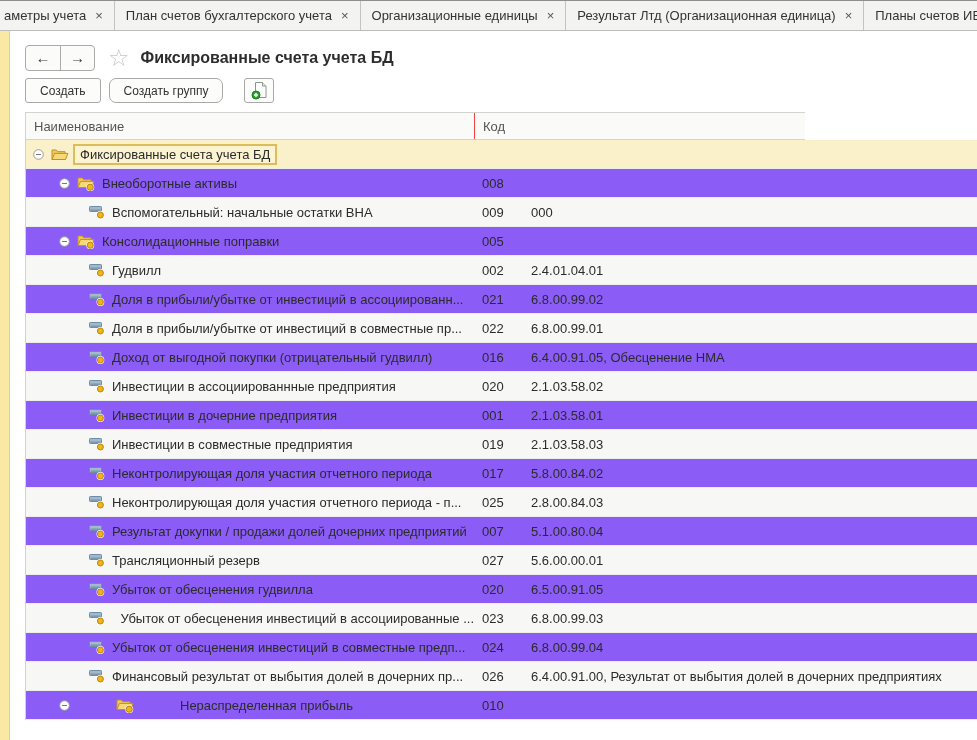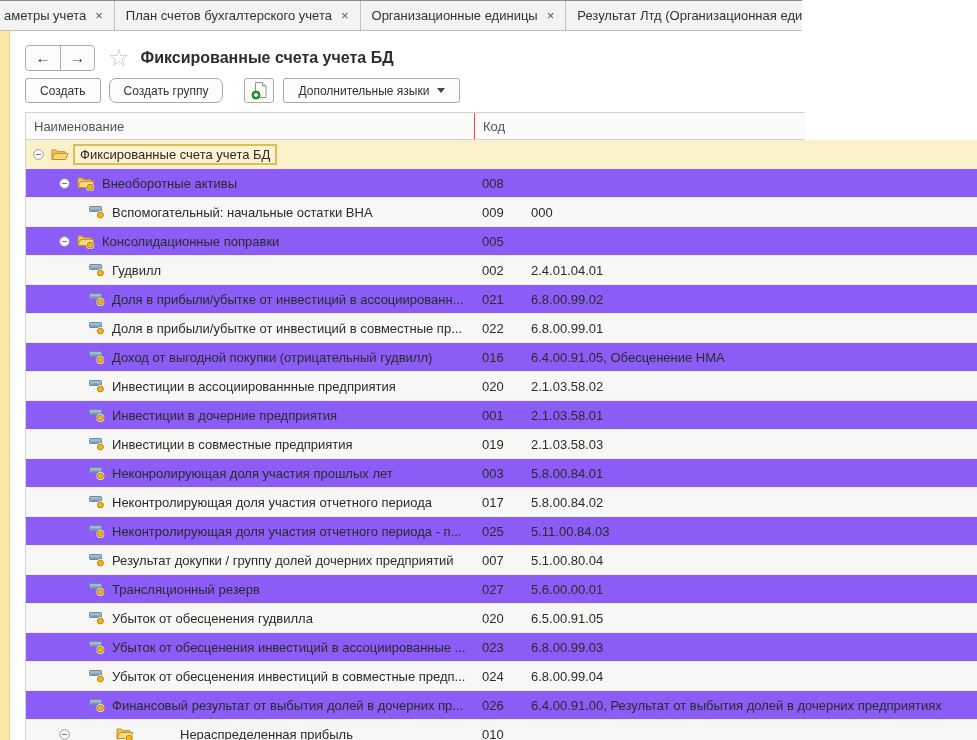--- a/index.html
+++ b/index.html
@@ -4,21 +4,21 @@
 <style>
   * { margin:0; padding:0; box-sizing:border-box; }
   html,body { width:977px; height:740px; }
   body {
     position:relative; overflow:hidden; background:#fff;
     font-family:"Liberation Sans", sans-serif; color:#2b2b2b;
   }
 
   
   .tabbar {
-    position:absolute; top:0; left:0; width:802px; height:31px;
+    position:absolute; top:0; left:0; width:977px; height:31px;
     background:#ececea; border-top:1px solid #8e8e8e; border-bottom:1px solid #bdbdba;
     display:flex; overflow:hidden;
   }
   .tab {
     display:flex; align-items:center; padding:0 11px;
     background:#f3f3f1; border-right:1px solid #c3c3c0;
     font-size:13px; color:#333; white-space:nowrap; cursor:default;
   }
   .tab:first-child { padding-left:4px; }
   .tab .x { margin-left:9px; color:#555; font-size:13px; line-height:13px; }
@@ -130,24 +130,20 @@
   <button class="btn grp">Создать группу</button>
   <button class="btn iconbtn">
     <svg width="17" height="19" viewBox="0 0 17 19">
       <path d="M4.5 1.5 h7 l3.5 3.5 v11.5 h-10.5 z" fill="#fefefe" stroke="#8a9a8a"></path>
       <path d="M11.5 1.5 v3.5 h3.5" fill="#e4eee4" stroke="#8a9a8a"></path>
       <circle cx="5" cy="14" r="4" fill="#2ea02e" stroke="#1d7e1d"></circle>
       <line x1="3" y1="14" x2="7" y2="14" stroke="#fff" stroke-width="1.4"></line>
       <line x1="5" y1="12" x2="5" y2="16" stroke="#fff" stroke-width="1.4"></line>
     </svg>
   </button>
-  <button class="btn">
-    <span>Дополнительные языки</span>
-    <span class="chev"></span>
-  </button>
 </div>
 
 <div class="thead">
   <div class="h-name">Наименование</div>
   <div class="h-code">Код</div>
 </div>
 
 <div class="rows" id="rows">
   <div class="row selected">
     <div class="cell c-name" style="padding-left: 7px;">
@@ -320,34 +316,20 @@
     <rect x="1.5" y="4.4" width="10" height="1.6" fill="#7d9ab4"></rect>
     <circle cx="11.4" cy="10" r="3.9" fill="#fff"></circle>
     <circle cx="11.4" cy="10" r="3" fill="#f0b41e" stroke="#b8860b" stroke-width="1"></circle>
   </svg>
 <span class="nm">Инвестиции в совместные предприятия</span>
     </div>
     <div class="cell c-code">019</div>
     <div class="cell c-extra">2.1.03.58.03</div>
   </div>
 
-  <div class="row">
-    <div class="cell c-name" style="padding-left: 63px;">
-
-  <svg class="tree-ico" width="16" height="14" viewBox="0 0 16 14">
-    <rect x="0.5" y="1.5" width="12" height="5" rx="0.8" fill="#a3bacd" stroke="#6c8da6"></rect>
-    <rect x="1.5" y="4.4" width="10" height="1.6" fill="#7d9ab4"></rect>
-    <circle cx="11.4" cy="10" r="3.9" fill="#fff"></circle>
-    <circle cx="11.4" cy="10" r="3" fill="#f0b41e" stroke="#b8860b" stroke-width="1"></circle>
-  </svg>
-<span class="nm">Неконролирующая доля участия прошлых лет</span>
-    </div>
-    <div class="cell c-code">003</div>
-    <div class="cell c-extra">5.8.00.84.01</div>
-  </div>
 
   <div class="row">
     <div class="cell c-name" style="padding-left: 63px;">
 
   <svg class="tree-ico" width="16" height="14" viewBox="0 0 16 14">
     <rect x="0.5" y="1.5" width="12" height="5" rx="0.8" fill="#a3bacd" stroke="#6c8da6"></rect>
     <rect x="1.5" y="4.4" width="10" height="1.6" fill="#7d9ab4"></rect>
     <circle cx="11.4" cy="10" r="3.9" fill="#fff"></circle>
     <circle cx="11.4" cy="10" r="3" fill="#f0b41e" stroke="#b8860b" stroke-width="1"></circle>
   </svg>
@@ -362,33 +344,33 @@
 
   <svg class="tree-ico" width="16" height="14" viewBox="0 0 16 14">
     <rect x="0.5" y="1.5" width="12" height="5" rx="0.8" fill="#a3bacd" stroke="#6c8da6"></rect>
     <rect x="1.5" y="4.4" width="10" height="1.6" fill="#7d9ab4"></rect>
     <circle cx="11.4" cy="10" r="3.9" fill="#fff"></circle>
     <circle cx="11.4" cy="10" r="3" fill="#f0b41e" stroke="#b8860b" stroke-width="1"></circle>
   </svg>
 <span class="nm">Неконтролирующая доля участия отчетного периода - п...</span>
     </div>
     <div class="cell c-code">025</div>
-    <div class="cell c-extra">5.11.00.84.03</div>
-  </div>
-
-  <div class="row">
-    <div class="cell c-name" style="padding-left: 63px;">
-
-  <svg class="tree-ico" width="16" height="14" viewBox="0 0 16 14">
-    <rect x="0.5" y="1.5" width="12" height="5" rx="0.8" fill="#a3bacd" stroke="#6c8da6"></rect>
-    <rect x="1.5" y="4.4" width="10" height="1.6" fill="#7d9ab4"></rect>
-    <circle cx="11.4" cy="10" r="3.9" fill="#fff"></circle>
-    <circle cx="11.4" cy="10" r="3" fill="#f0b41e" stroke="#b8860b" stroke-width="1"></circle>
-  </svg>
-<span class="nm">Результат докупки / группу долей дочерних предприятий</span>
+    <div class="cell c-extra">2.8.00.84.03</div>
+  </div>
+
+  <div class="row">
+    <div class="cell c-name" style="padding-left: 63px;">
+
+  <svg class="tree-ico" width="16" height="14" viewBox="0 0 16 14">
+    <rect x="0.5" y="1.5" width="12" height="5" rx="0.8" fill="#a3bacd" stroke="#6c8da6"></rect>
+    <rect x="1.5" y="4.4" width="10" height="1.6" fill="#7d9ab4"></rect>
+    <circle cx="11.4" cy="10" r="3.9" fill="#fff"></circle>
+    <circle cx="11.4" cy="10" r="3" fill="#f0b41e" stroke="#b8860b" stroke-width="1"></circle>
+  </svg>
+<span class="nm">Результат докупки / продажи долей дочерних предприятий</span>
     </div>
     <div class="cell c-code">007</div>
     <div class="cell c-extra">5.1.00.80.04</div>
   </div>
 
   <div class="row">
     <div class="cell c-name" style="padding-left: 63px;">
 
   <svg class="tree-ico" width="16" height="14" viewBox="0 0 16 14">
     <rect x="0.5" y="1.5" width="12" height="5" rx="0.8" fill="#a3bacd" stroke="#6c8da6"></rect>
@@ -411,21 +393,21 @@
     <circle cx="11.4" cy="10" r="3.9" fill="#fff"></circle>
     <circle cx="11.4" cy="10" r="3" fill="#f0b41e" stroke="#b8860b" stroke-width="1"></circle>
   </svg>
 <span class="nm">Убыток от обесценения гудвилла</span>
     </div>
     <div class="cell c-code">020</div>
     <div class="cell c-extra">6.5.00.91.05</div>
   </div>
 
   <div class="row">
-    <div class="cell c-name" style="padding-left: 63px;">
+    <div class="cell c-name" style="padding-left: 63px; justify-content: space-between;">
 
   <svg class="tree-ico" width="16" height="14" viewBox="0 0 16 14">
     <rect x="0.5" y="1.5" width="12" height="5" rx="0.8" fill="#a3bacd" stroke="#6c8da6"></rect>
     <rect x="1.5" y="4.4" width="10" height="1.6" fill="#7d9ab4"></rect>
     <circle cx="11.4" cy="10" r="3.9" fill="#fff"></circle>
     <circle cx="11.4" cy="10" r="3" fill="#f0b41e" stroke="#b8860b" stroke-width="1"></circle>
   </svg>
 <span class="nm">Убыток от обесценения инвестиций в ассоциированные ...</span>
     </div>
     <div class="cell c-code">023</div>

